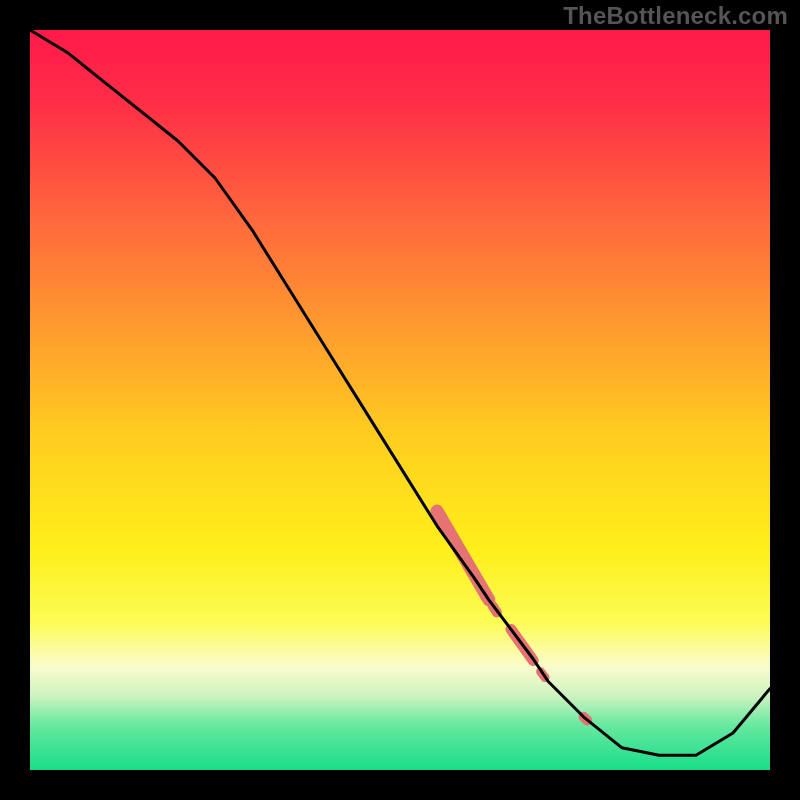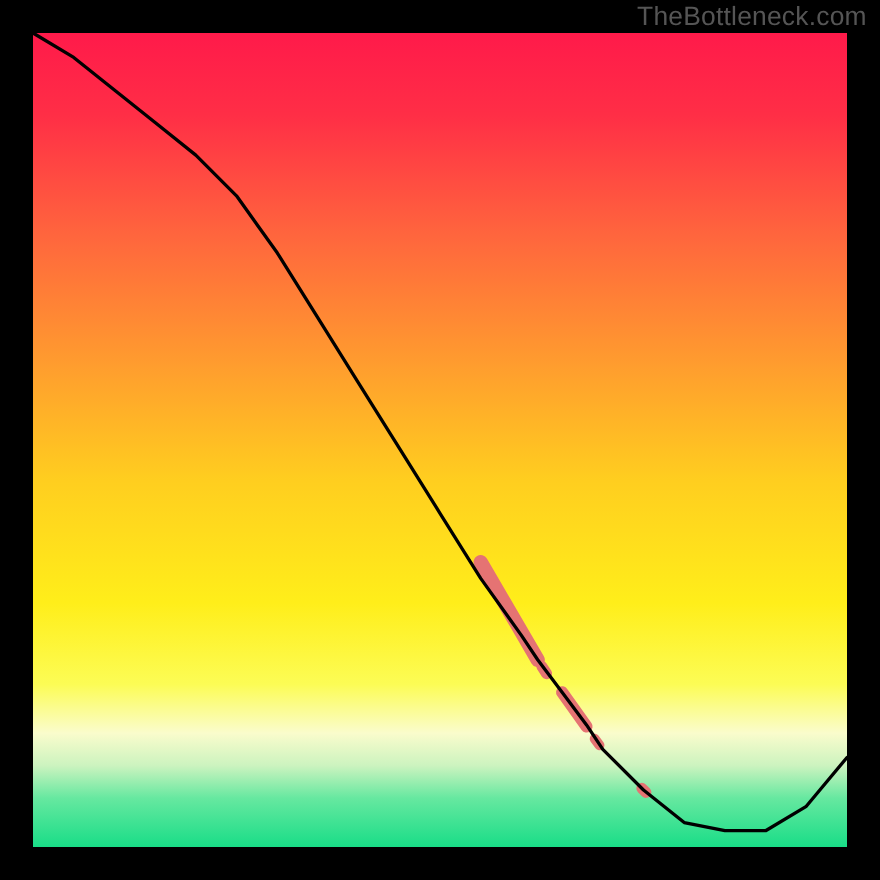--- a/index.html
+++ b/index.html
@@ -17,21 +17,21 @@
   }
   svg {
     display: block;
   }
   .watermark {
     position: absolute;
     top: 2px;
     right: 12px;
     font-family: Arial, Helvetica, sans-serif;
     font-size: 24px;
-    font-weight: 400;
+    font-weight: 700;
     color: #555555;
     letter-spacing: 0.2px;
     user-select: none;
   }
 </style>
 </head>
 <body>
 
 <div class="chart-container">
   <svg id="chart-svg" width="800" height="800" viewBox="0 0 800 800">

